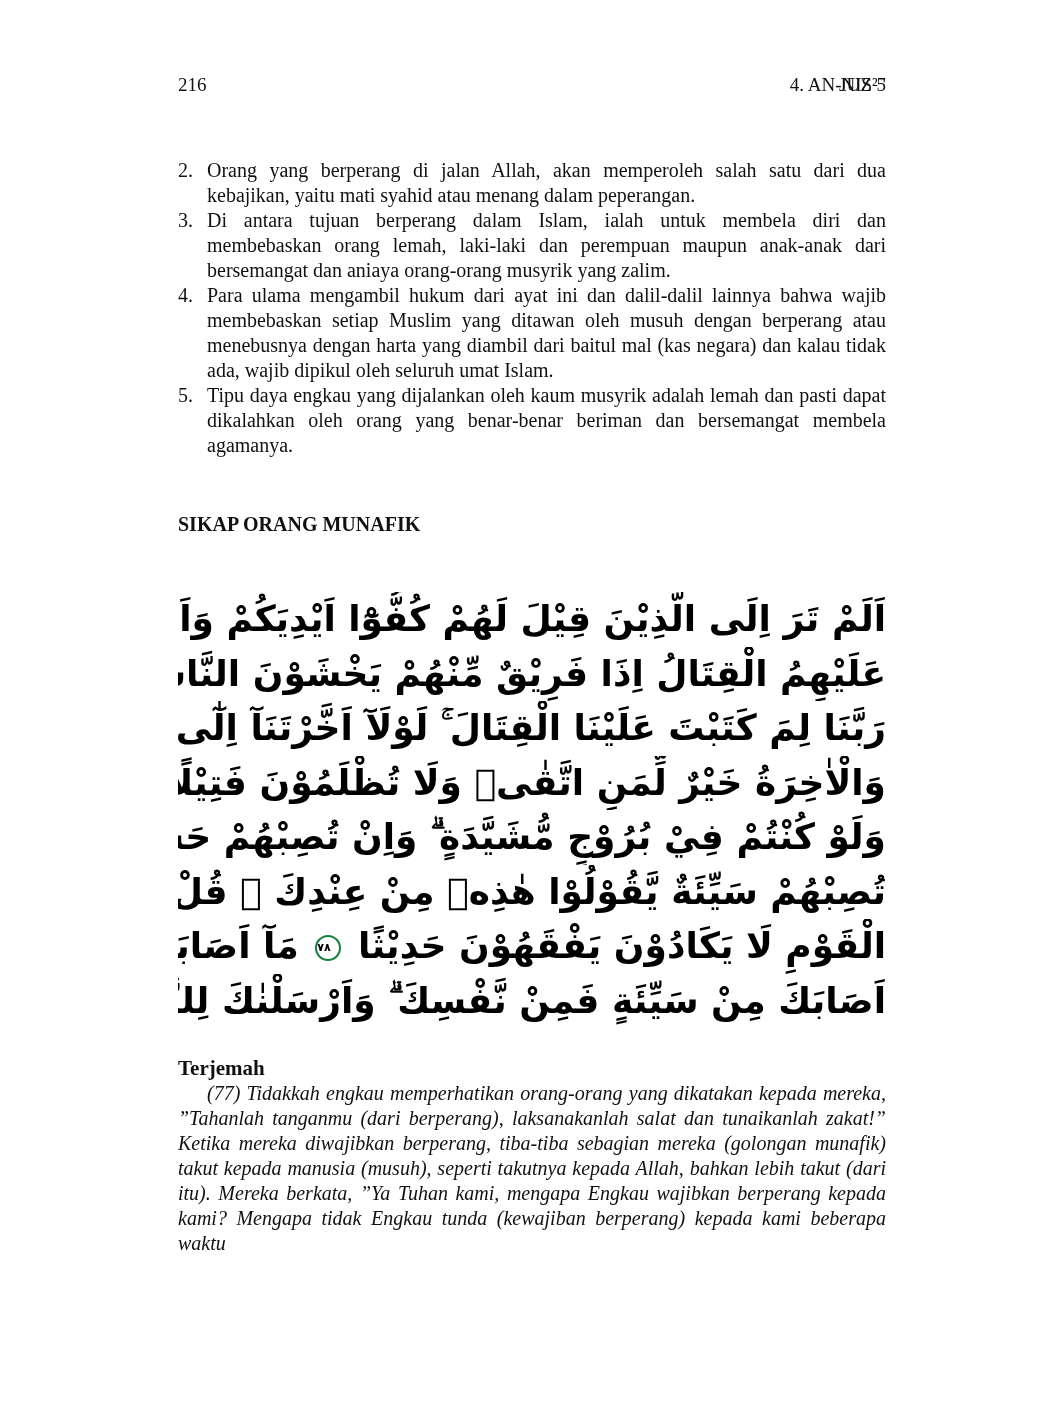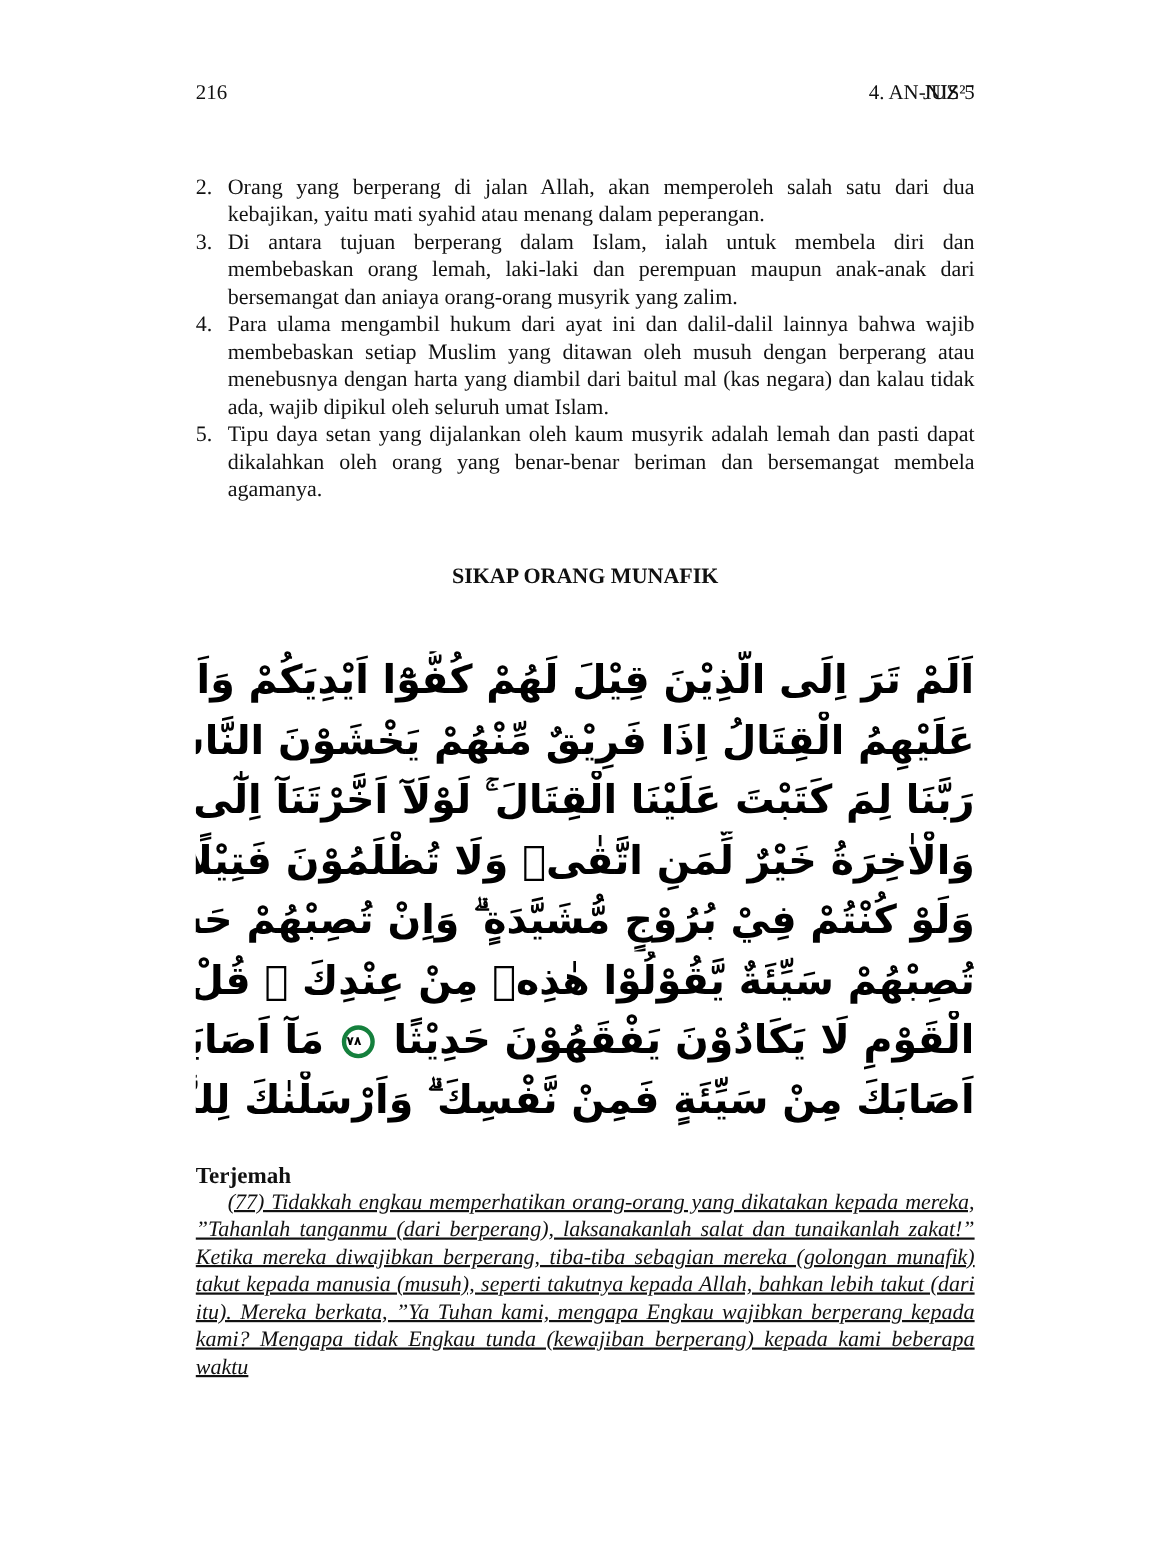--- a/index.html
+++ b/index.html
@@ -19,42 +19,42 @@
     .list {
       position: absolute; top: 158px; left: 178px; width: 708px;
       margin: 0; padding: 0; list-style: none;
       font-size: 20px; line-height: 25px;
     }
     .list li { position: relative; padding-left: 29px; text-align: justify; text-align-last: left; }
     .list li .num { position: absolute; left: 0; top: 0; }
 
     .section-title {
       position: absolute; top: 512px; left: 178px; width: 708px;
-      text-align: center; font-weight: bold; font-size: 20px; line-height: 25px;
+      font-weight: bold; font-size: 20px; line-height: 25px;
     }
 
     .arabic {
       position: absolute; top: 592px; left: 178px; width: 708px;
       direction: rtl; font-family: "DejaVu Sans", sans-serif;
       font-size: 36px; line-height: 54.5px; font-weight: bold; color: #000;
     }
     .arabic .line { height: 54.5px; white-space: nowrap; text-align: justify; text-align-last: justify; overflow: hidden; }
     .ayah-mark {
-      display: inline-block; width: 22px; height: 22px; border: 4px solid #15803d; border-radius: 50%;
+      display: inline-block; width: 22px; height: 22px; border: 2px solid #15803d; border-radius: 50%;
       font-size: 11px; line-height: 22px; text-align: center; vertical-align: middle;
       font-family: "DejaVu Sans", sans-serif; direction: ltr; font-weight: bold; margin: 0 4px;
     }
 
     .terjemah-heading {
       position: absolute; top: 1056px; left: 178px; font-weight: bold; font-size: 21px; line-height: 25px;
     }
     .terjemah {
       position: absolute; top: 1081px; left: 178px; width: 708px;
       font-style: italic; font-size: 20px; line-height: 25px;
-      text-align: justify; text-indent: 29px; margin: 0; text-decoration: underline;
+      text-align: justify; text-indent: 29px; margin: 0;
     }
   </style>
 </head>
 <body>
 
 <div class="header">
   <span class="pnum">216</span>
   <span class="surah">4. AN-NIS² '</span>
   <span class="juz">JUZ 5</span>
 </div>
@@ -67,21 +67,21 @@
   <li>
     <span class="num">3.</span>
     <span>Di antara tujuan berperang dalam Islam, ialah untuk membela diri dan membebaskan orang lemah, laki-laki dan perempuan maupun anak-anak dari bersemangat dan aniaya orang-orang musyrik yang zalim.</span>
   </li>
   <li>
     <span class="num">4.</span>
     <span>Para ulama mengambil hukum dari ayat ini dan dalil-dalil lainnya bahwa wajib membebaskan setiap Muslim yang ditawan oleh musuh dengan berperang atau menebusnya dengan harta yang diambil dari baitul mal (kas negara) dan kalau tidak ada, wajib dipikul oleh seluruh umat Islam.</span>
   </li>
   <li>
     <span class="num">5.</span>
-    <span>Tipu daya setan yang dijalankan oleh kaum musyrik adalah lemah dan pasti dapat dikalahkan oleh orang yang benar-benar beriman dan bersemangat membela agamanya.</span>
+    <span>Tipu daya engkau yang dijalankan oleh kaum musyrik adalah lemah dan pasti dapat dikalahkan oleh orang yang benar-benar beriman dan bersemangat membela agamanya.</span>
   </li>
 </ol>
 
 <div class="section-title">
   <div>SIKAP ORANG MUNAFIK</div>
 </div>
 
 <div class="arabic" lang="ar">
   <div class="line">اَلَمْ تَرَ اِلَى الَّذِيْنَ قِيْلَ لَهُمْ كُفُّوْٓا اَيْدِيَكُمْ وَاَقِيْمُوا الصَّلٰوةَ وَاٰتُوا الزَّكٰوةَ ۚ فَلَمَّا كُتِبَ</div>
   <div class="line">عَلَيْهِمُ الْقِتَالُ اِذَا فَرِيْقٌ مِّنْهُمْ يَخْشَوْنَ النَّاسَ كَخَشْيَةِ اللّٰهِ اَوْ اَشَدَّ خَشْيَةً ۚ وَقَالُوْا</div>

